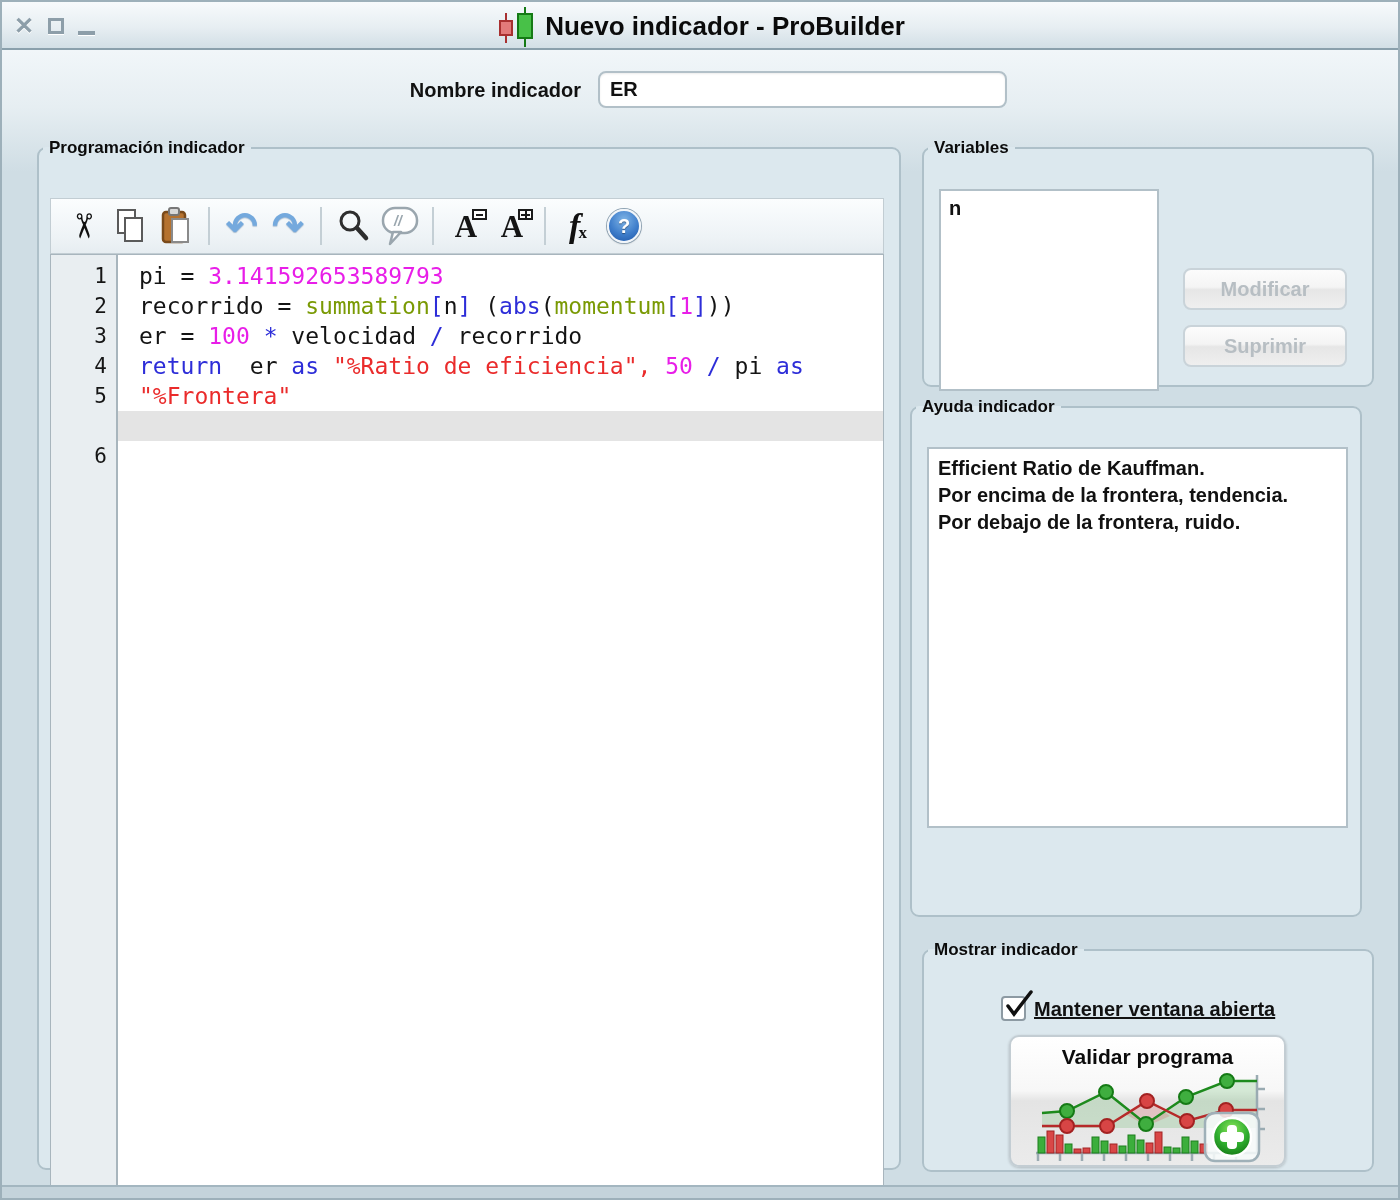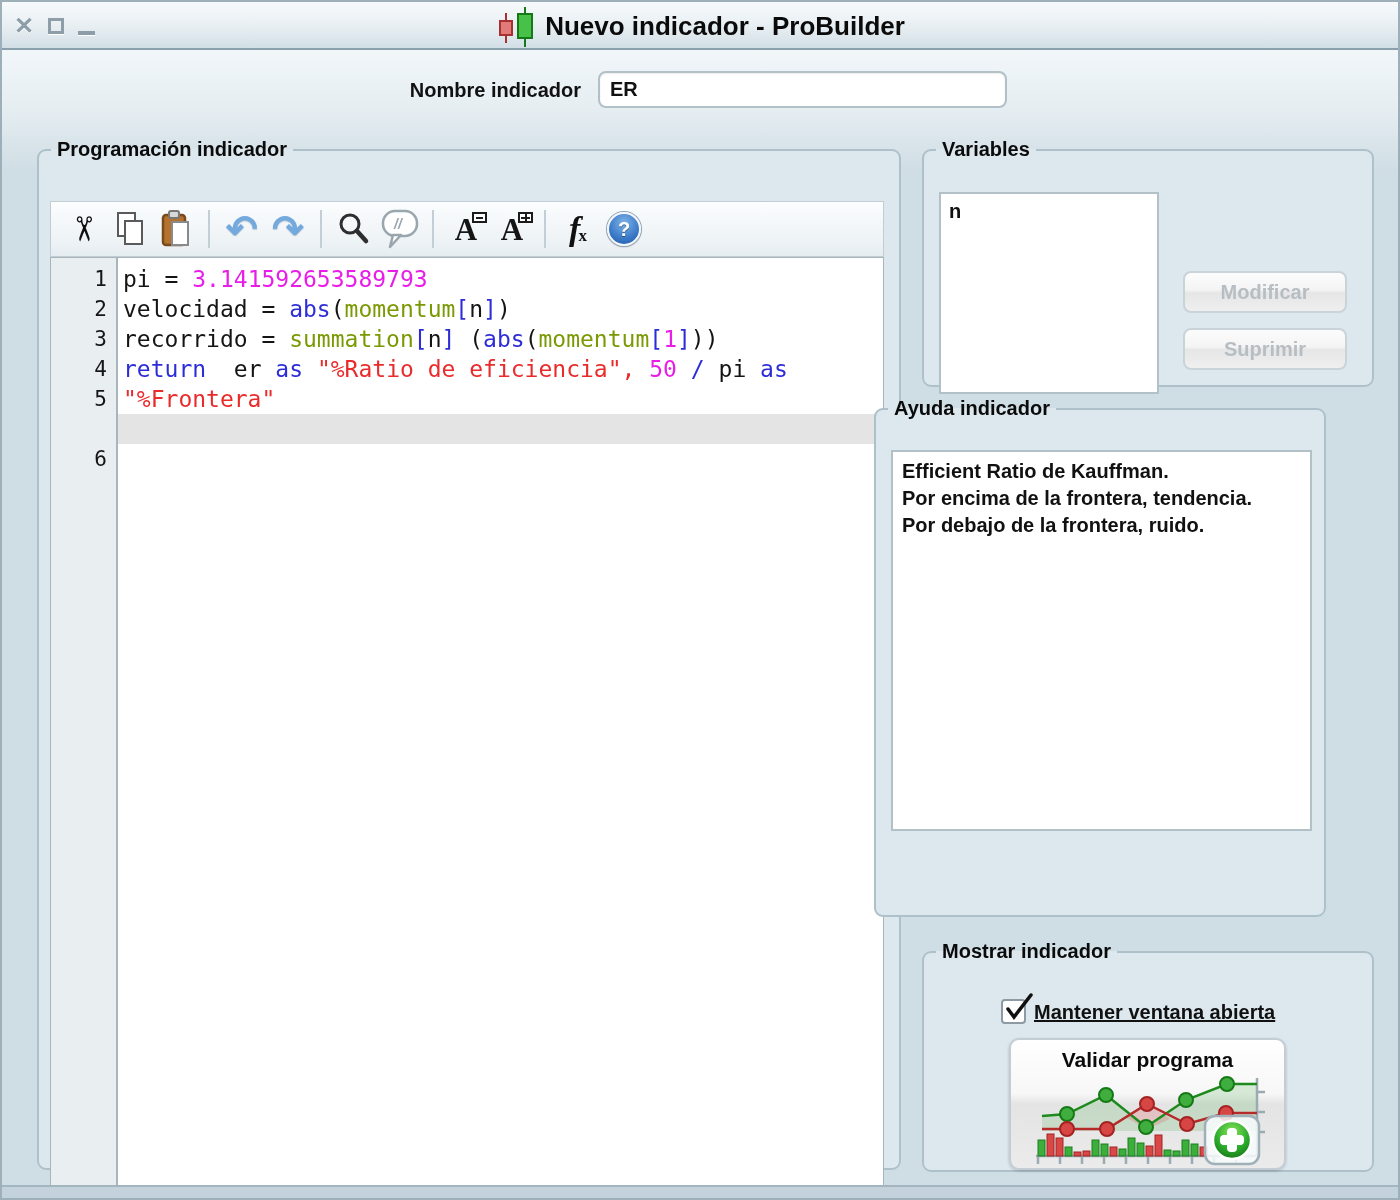--- a/index.html
+++ b/index.html
@@ -28,24 +28,24 @@
     position:absolute;left:596px;top:69px;width:409px;height:37px;
     border:2px solid #b2c0c8;border-radius:8px;background:#fff;
     font-family:"Liberation Sans",sans-serif;font-size:20px;font-weight:bold;color:#111;
     padding:0 0 0 10px;outline:none;box-shadow:inset 0 1px 2px rgba(0,0,0,.08);
   }
   
   fieldset{
     position:absolute;margin:0;padding:0;
     border:2px solid #aec0c9;border-radius:9px;background:#dce8ee;
   }
-  legend{font-size:20px;font-weight:bold;padding:0 6px;margin-left:12px;color:#0b0b0b;}
+  legend{font-size:17px;font-weight:bold;padding:0 6px;margin-left:4px;color:#0b0b0b;}
   #fs-prog{left:35px;top:136px;width:864px;height:1032px;}
   #fs-vars{left:920px;top:136px;width:452px;height:249px;}
-  #fs-help{left:872px;top:395px;width:452px;height:520px;}
+  #fs-help{left:908px;top:395px;width:452px;height:520px;}
   #fs-show{left:920px;top:938px;width:452px;height:232px;}
   
   .toolbar{
     position:absolute;left:11px;top:40px;width:834px;height:56px;
     background:linear-gradient(180deg,#fbfdfe 0%,#eef3f6 70%,#e6edf1 100%);
     border:1px solid #c2cdd3;display:flex;align-items:center;padding-left:10px;
   }
   .tb-icon{width:46px;height:46px;display:flex;align-items:center;justify-content:center;position:relative;cursor:pointer;}
   .tb-sep{width:2px;height:38px;background:#c4cfd5;margin:0 9px;}
   .ic-cut{font-size:34px;color:#101010;transform:rotate(90deg);line-height:34px;}
@@ -71,21 +71,21 @@
     position:absolute;left:11px;top:96px;width:834px;height:933px;
     background:#fff;border:1px solid #a8b5bd;display:flex;overflow:hidden;
   }
   .gutter{
     width:67px;background:#e9eef1;border-right:2px solid #a8b5bd;
     font-family:"DejaVu Sans Mono",monospace;font-size:21px;color:#151515;
     padding-top:6px;flex-shrink:0;
   }
   .gut-row{height:30px;line-height:30px;text-align:right;padding-right:9px;}
   .code{flex:1;padding-top:6px;font-family:"DejaVu Sans Mono",monospace;font-size:23px;color:#141414;cursor:text;}
-  .code-row{height:30px;line-height:30px;white-space:pre;padding-left:5px;}
+  .code-row{height:30px;line-height:30px;white-space:pre;padding-left:21px;}
   .code-row.hl{background:#e4e4e4;}
   .kw{color:var(--c-keyword,#2d2dd8);}
   .fn{color:var(--c-function,#7a9a04);}
   .num{color:var(--c-number,#e81ee8);}
   .str{color:var(--c-string,#ea2b2b);}
   
   .var-list{
     position:absolute;left:15px;top:31px;width:220px;height:202px;
     background:#fff;border:2px solid #b2c0c8;padding:4px 8px;
     font-size:20px;font-weight:bold;overflow:hidden;
@@ -222,22 +222,22 @@
           <div class="gut-row">1</div>
           <div class="gut-row">2</div>
           <div class="gut-row">3</div>
           <div class="gut-row">4</div>
           <div class="gut-row">5</div>
           <div class="gut-row"></div>
           <div class="gut-row">6</div>
         </div>
       <div class="code">
           <div class="code-row"><span>pi = </span><span class="num">3.141592653589793</span></div>
-          <div class="code-row"><span>velocidad = </span><span class="kw">abs</span><span>(</span><span class="fn">momentum</span><span class="kw">[</span><span>n</span><span class="kw">]</span><span>)</span></div>
           <div class="code-row"><span>recorrido = </span><span class="fn">summation</span><span class="kw">[</span><span>n</span><span class="kw">]</span><span> (</span><span class="kw">abs</span><span>(</span><span class="fn">momentum</span><span class="kw">[</span><span class="num">1</span><span class="kw">]</span><span>))</span></div>
+          <div class="code-row"><span>er = </span><span class="num">100</span><span> </span><span class="kw">*</span><span> velocidad </span><span class="kw">/</span><span> recorrido</span></div>
           <div class="code-row"><span class="kw">return</span><span>  er </span><span class="kw">as</span><span> </span><span class="str">"%Ratio de eficiencia",</span><span> </span><span class="num">50</span><span> </span><span class="kw">/</span><span> pi </span><span class="kw">as</span></div>
           <div class="code-row"><span class="str">"%Frontera"</span></div>
           <div class="code-row hl"></div>
         </div>
     </div>
   </fieldset>
 
   <fieldset id="fs-vars">
     <legend>Variables</legend>
     <div class="var-list">

